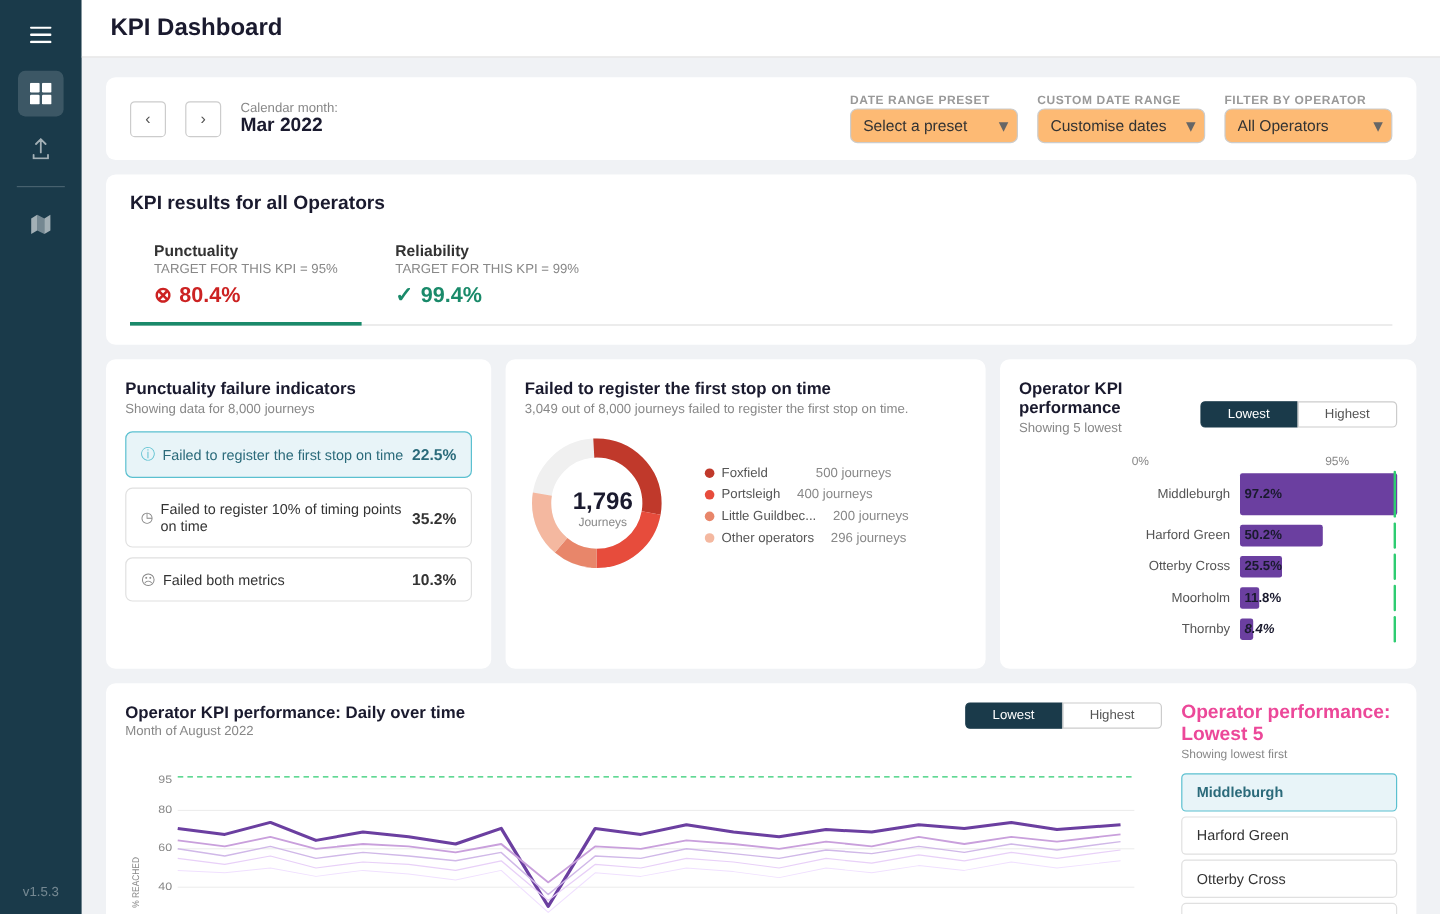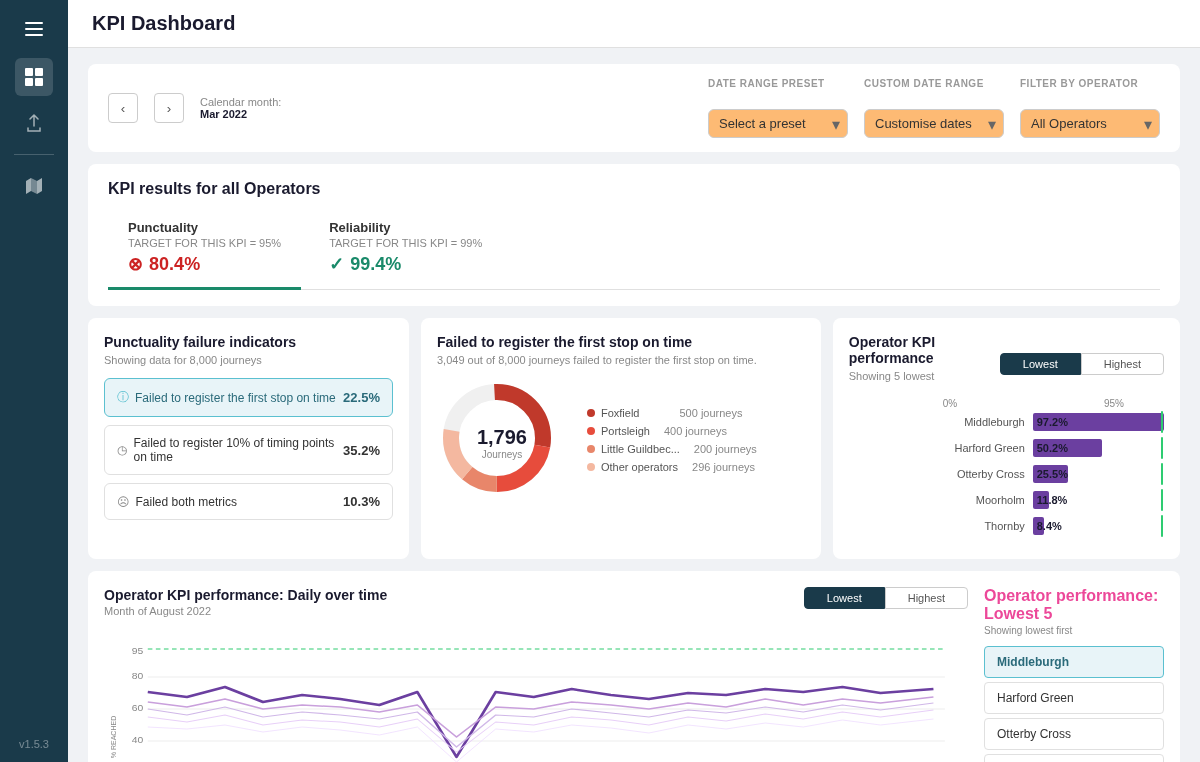--- a/index.html
+++ b/index.html
@@ -20,23 +20,23 @@
     .header { background: white; padding: 12px 24px; border-bottom: 1px solid #e0e0e0; display: flex; align-items: center; }
     .header-title { font-size: 20px; font-weight: 600; color: #1a1a2e; }
 
     
     .content { flex: 1; overflow-y: auto; padding: 16px 20px; }
 
     
     .toolbar { background: white; border-radius: 8px; padding: 14px 20px; margin-bottom: 12px; display: flex; align-items: center; gap: 16px; }
     .nav-btn { border: 1px solid #ccc; background: white; border-radius: 4px; width: 30px; height: 30px; cursor: pointer; display: flex; align-items: center; justify-content: center; color: #555; }
     .calendar-label { font-size: 11px; color: #888; }
-    .calendar-value { font-size: 11px; font-weight: 600; color: #1a1a2e; }
+    .calendar-value { font-size: 16px; font-weight: 600; color: #1a1a2e; }
     .toolbar-spacer { flex: 1; }
-    .filter-group { display: flex; flex-direction: column; gap: 20px; }
+    .filter-group { display: flex; flex-direction: column; gap: 1px; }
     .filter-label { font-size: 10px; color: #999; font-weight: 600; letter-spacing: 0.5px; text-transform: uppercase; }
     .filter-select { border: 1px solid #ccc; border-radius: 6px; padding: 6px 28px 6px 10px; font-size: 13px; color: #333; background: #fdba74; cursor: pointer; appearance: none; min-width: 140px; }
     .select-wrapper { position: relative; }
     .select-wrapper::after { content: '▾'; position: absolute; right: 8px; top: 50%; transform: translateY(-50%); color: #666; pointer-events: none; }
 
     
     .kpi-section { background: white; border-radius: 8px; padding: 16px 20px; margin-bottom: 12px; }
     .kpi-title { font-size: 16px; font-weight: 600; color: #1a1a2e; margin-bottom: 12px; }
     .kpi-tabs { display: flex; gap: 0; border-bottom: 1px solid #e0e0e0; }
     .kpi-tab { padding: 10px 20px 12px; cursor: pointer; border-bottom: 3px solid transparent; margin-bottom: -1px; }
@@ -280,21 +280,21 @@
           </div>
         </div>
         <div style="position:relative; padding-left:94px;">
           <div style="display:flex; justify-content:space-between; font-size:10px; color:#888; margin-bottom:4px; padding-right:40px;">
             <span>0%</span>
             <span>95%</span>
           </div>
 
           <div class="bar-row">
             <div class="bar-label" style="position: static; left: 0px; width: 90px;">Middleburgh</div>
-            <div class="bar-track" style="position:relative; height:18px;">
+            <div class="bar-track" style="position:relative; height:35px;">
               <div class="bar-fill" style="width:100%; background:#6b3fa0;">
                 <span class="bar-value">97.2%</span>
               </div>
               <div class="bar-target-line" style="left:97.8%; background:#2ecc71;"></div>
             </div>
           </div>
           <div class="bar-row">
             <div class="bar-label" style="position: static; left: 0px; width: 90px;">Harford Green</div>
             <div class="bar-track" style="position:relative; height:18px;">
               <div class="bar-fill" style="width:52.8%;">
@@ -316,21 +316,21 @@
             <div class="bar-label" style="position: static; left: 0px; width: 90px;">Moorholm</div>
             <div class="bar-track" style="position:relative; height:18px;">
               <div class="bar-fill" style="width:12.4%;">
                 <span class="bar-value">11.8%</span>
               </div>
               <div class="bar-target-line" style="left:97.8%;"></div>
             </div>
           </div>
           <div class="bar-row">
             <div class="bar-label" style="position: static; left: 0px; width: 90px;">Thornby</div>
-            <div class="bar-track" style="position:relative; height:18px;">
+            <div class="bar-track" style="position:relative; height:18px;font-style:italic;">
               <div class="bar-fill" style="width:8.8%;">
                 <span class="bar-value">8.4%</span>
               </div>
               <div class="bar-target-line" style="left:97.8%;"></div>
             </div>
           </div>
         </div>
       </div>
     </div>
 

